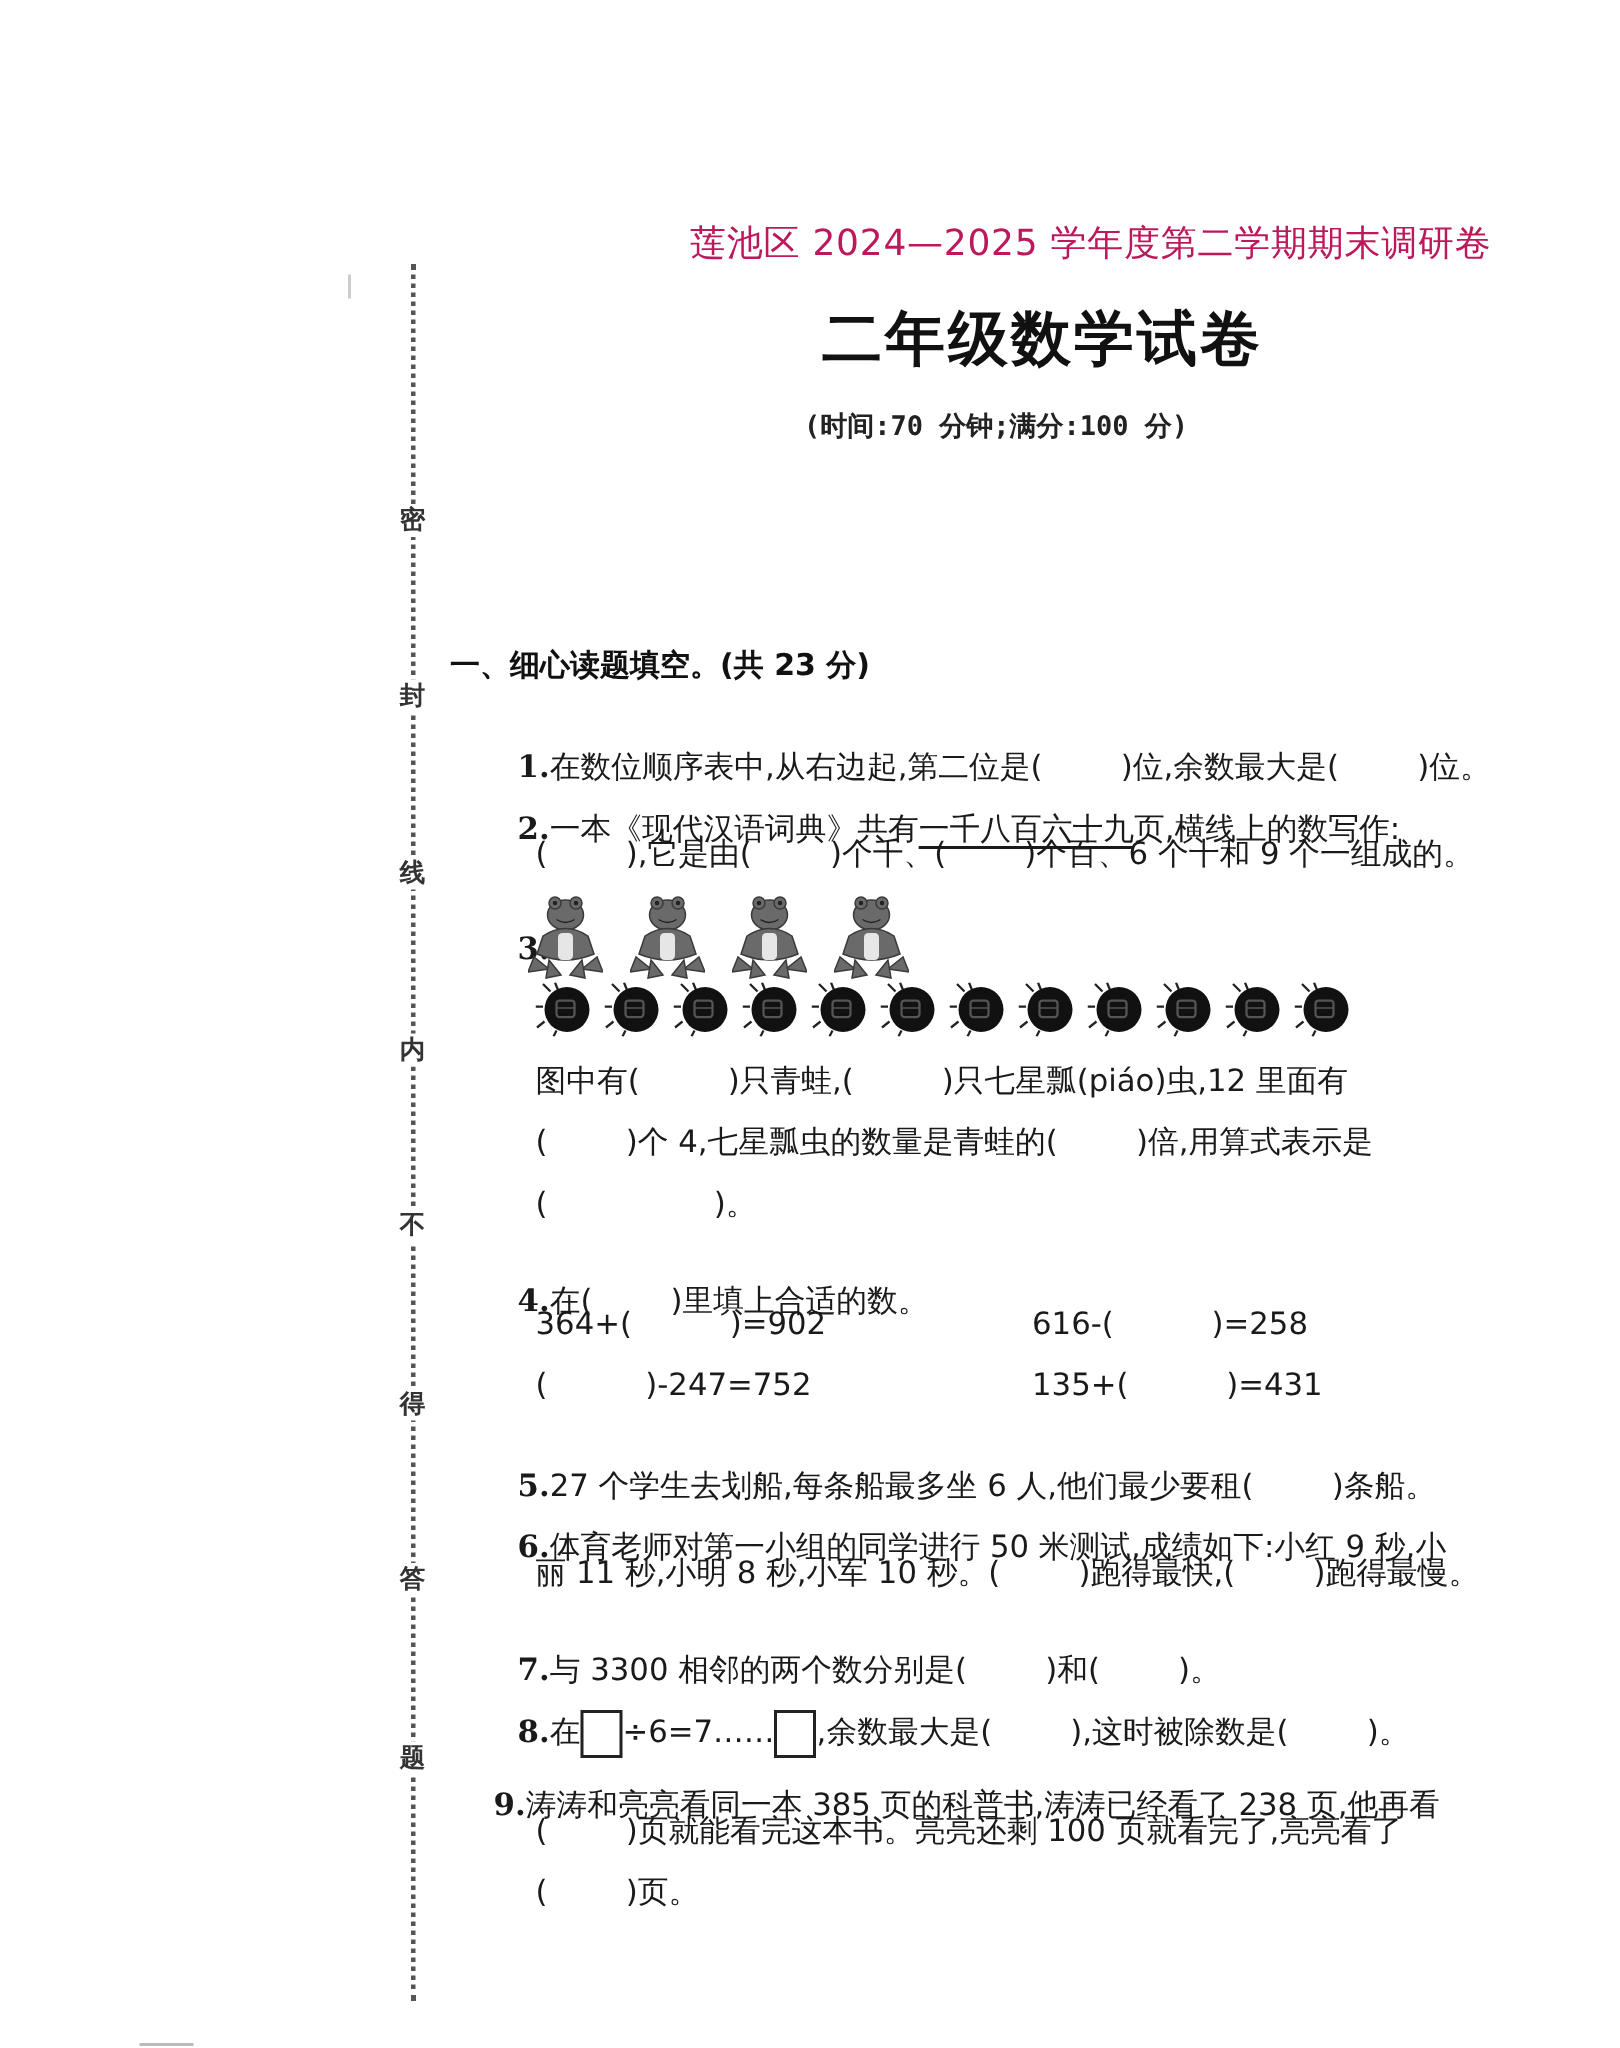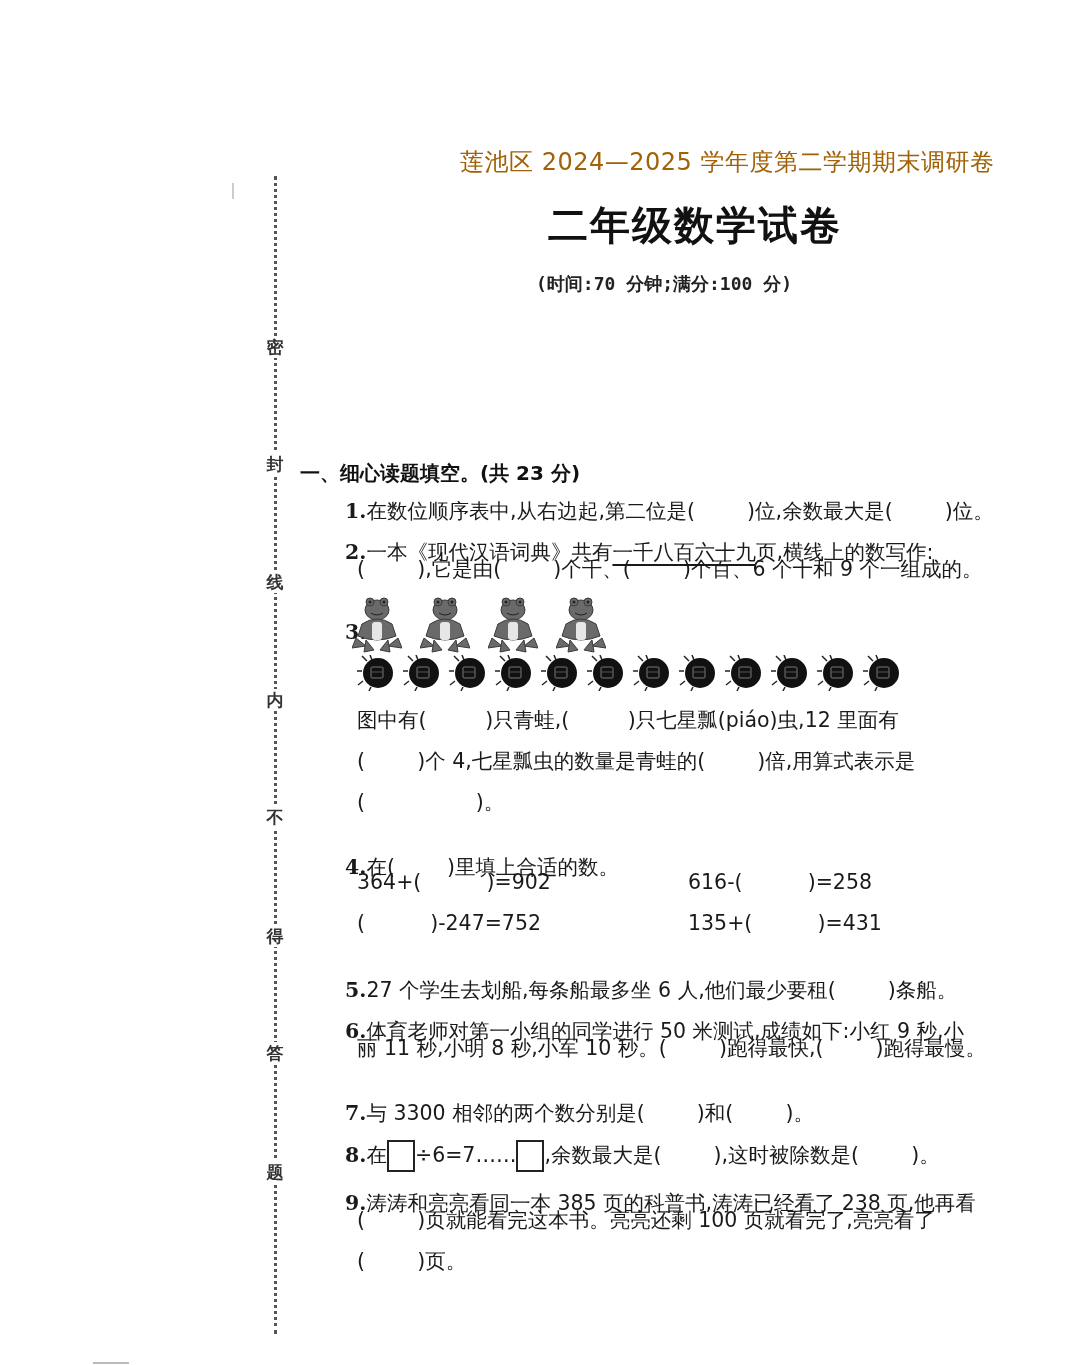--- a/index.html
+++ b/index.html
@@ -13,21 +13,21 @@
   .binding-char {
     position: absolute; left: 264px; width: 22px; height: 22px; background: #fff;
     font-size: 17px; line-height: 22px; text-align: center; color: #333;
     font-family: "DejaVu Sans", sans-serif; font-weight: bold;
   }
   .scan-mark { position: absolute; left: 232px; top: 183px; width: 2px; height: 16px; background: #ccc; }
   .scan-mark2 { position: absolute; left: 93px; top: 1362px; width: 36px; height: 2px; background: #bbb; }
 
   .subtitle {
     position: absolute; left: 460px; top: 146px; font-size: 24px; letter-spacing: 0.5px;
-    font-family: "DejaVu Sans", sans-serif; color: #a16207;
+    font-family: "DejaVu Sans", sans-serif; color: #be185d;
   }
   .title {
     position: absolute; left: 500px; top: 198px; font-size: 40px; font-weight: bold; letter-spacing: 2px;
     font-family: "DejaVu Serif", serif; color: #111; margin-left: 48px;
   }
   .meta {
     position: absolute; left: 536px; top: 272px; font-size: 18px; font-weight: bold;
     font-family: "DejaVu Sans Mono", monospace; color: #222;
   }
 
@@ -35,21 +35,21 @@
     position: absolute; left: 302px; top: 323px; width: 748px; height: 97px;
     border-collapse: collapse; border: 2.5px solid #222;
   }
   table.score td {
     border: 1.5px solid #333; width: 93.5px; height: 47px; text-align: center;
     font-size: 21px; font-family: "DejaVu Sans", sans-serif; color: #222;
   }
 
   .section {
     position: absolute; left: 300px; top: 430px; font-size: 20px; font-weight: bold;
-    font-family: "DejaVu Sans", sans-serif; color: #111; margin-top: 30px;
+    font-family: "DejaVu Sans", sans-serif; color: #111;
   }
   .line {
     position: absolute; font-size: 20.5px; font-family: "DejaVu Sans", sans-serif; color: #1a1a1a;
     white-space: pre;
   }
   .num { font-weight: bold; font-family: "DejaVu Serif", serif; }
   .ul { text-decoration: underline; text-decoration-thickness: 2px; text-underline-offset: 5px; }
   .box { display: inline-block; width: 28px; height: 32px; border: 2px solid #222; vertical-align: middle; background: #fff; }
 
   .frogs { position: absolute; left: 352px; top: 596px; display: flex; gap: 18px; }
@@ -331,17 +331,17 @@
 <div class="line" style="left:357px; top:1034px;text-align:center;">丽 11 秒,小明 8 秒,小军 10 秒。(        )跑得最快,(        )跑得最慢。</div>
 
 <div class="line" style="left:332px; top:1075px;">
   <span class="num">7.</span><span>与 3300 相邻的两个数分别是(        )和(        )。</span>
 </div>
 
 <div class="line" style="left:332px; top:1116px;">
   <span class="num">8.</span><span>在</span><span class="box"></span><span>÷6=7……</span><span class="box"></span><span>,余数最大是(        ),这时被除数是(        )。</span>
 </div>
 
-<div class="line" style="left:332px; top:1165px;">
+<div class="line" style="left:316px; top:1165px;">
   <span class="num">9.</span><span>涛涛和亮亮看同一本 385 页的科普书,涛涛已经看了 238 页,他再看</span>
 </div>
 <div class="line" style="left:357px; top:1206px;">(        )页就能看完这本书。亮亮还剩 100 页就看完了,亮亮看了</div>
 <div class="line" style="left:357px; top:1247px;">(        )页。</div>
 
 </body></html>

